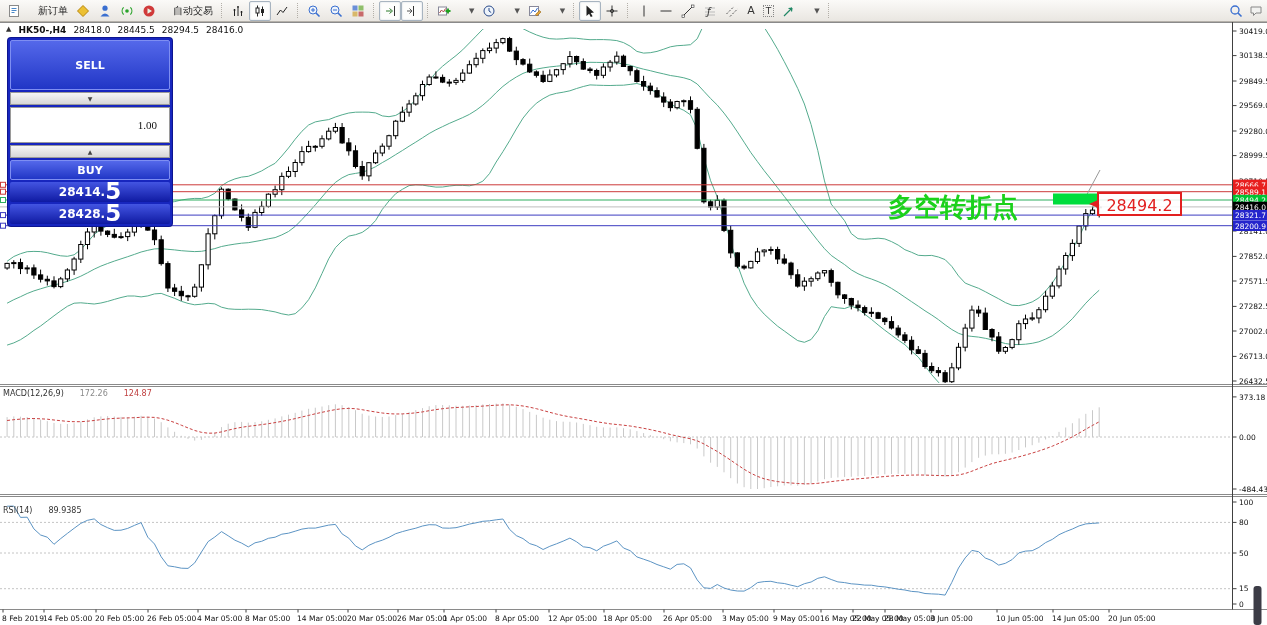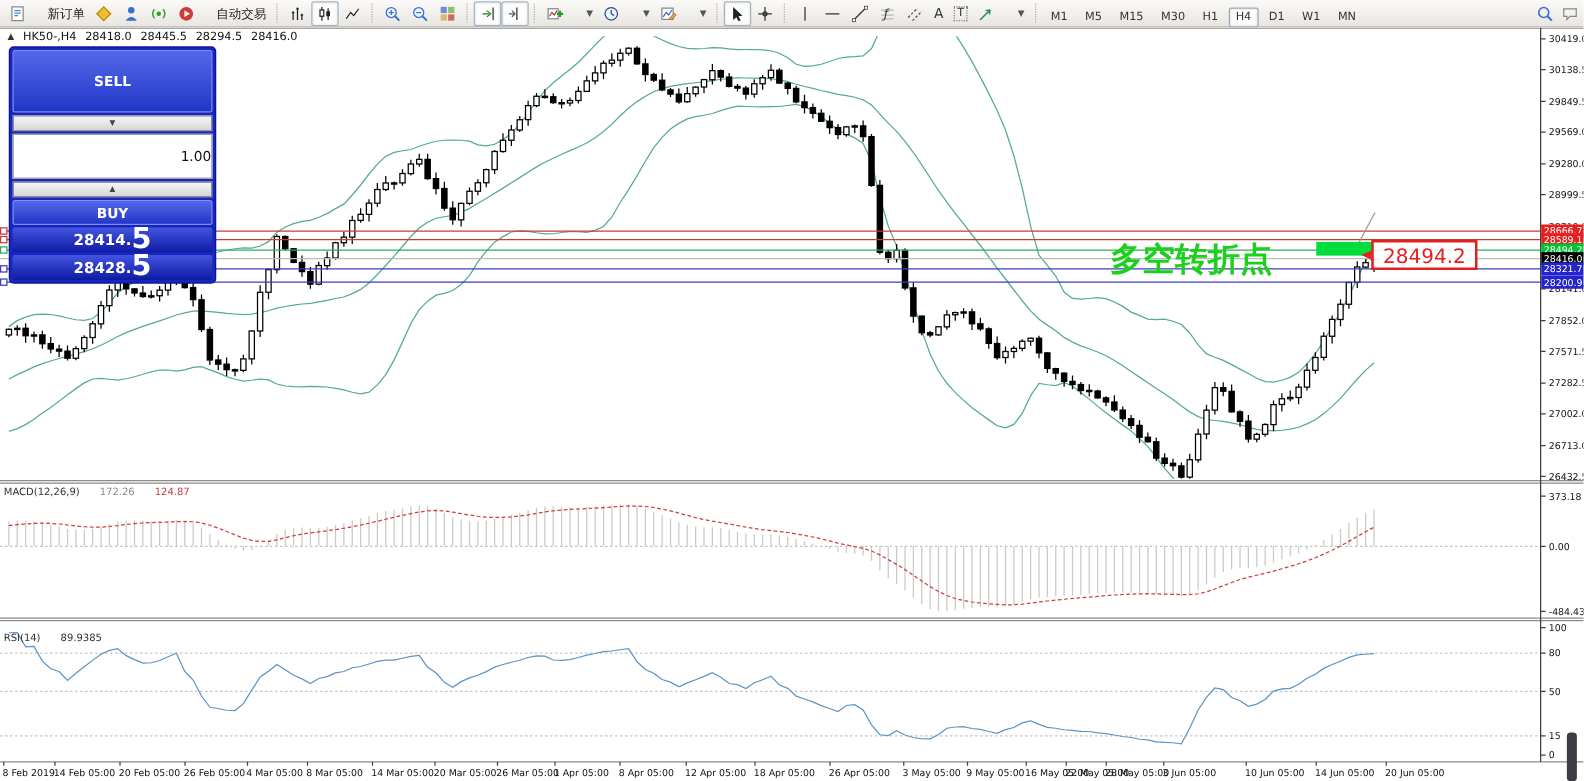--- a/index.html
+++ b/index.html
@@ -26,21 +26,21 @@
   
   .trade{position:absolute;left:8px;top:16px;width:164px;background:#1726be;border-radius:3px;padding:2px;
     box-sizing:border-box;z-index:6;box-shadow:0 0 0 1px #0d1590;}
   .trow{display:flex;gap:2px;flex-direction:column;}
   .sellbtn,.buybtn{flex:0 0 50px;height:20px;background:linear-gradient(#5468ea,#2136c6);color:#fff;font-size:11px;
     font-weight:bold;display:flex;align-items:center;justify-content:center;border-radius:2px;border:1px solid #7e8ef2;box-sizing:border-box;}
   .buybtn{flex:1 1 auto;text-align:right;}
   .step{flex:0 0 13px;height:20px;background:linear-gradient(#f6f6f6,#d7d7d7);border:1px solid #9a9a9a;font-size:6px;
     color:#444;display:flex;align-items:center;justify-content:center;box-sizing:border-box;}
   .vol{flex:0 0 36px;height:20px;background:#fff;font-size:11px;color:#111;display:flex;align-items:center;
-    justify-content:flex-end;padding-right:0;border:1px solid #9a9a9a;box-sizing:border-box;}
+    justify-content:flex-end;padding-right:12px;border:1px solid #9a9a9a;box-sizing:border-box;font-family:Liberation Serif, serif;}
   .prow{margin-top:2px;}
   .price{flex:1;height:25px;background:linear-gradient(#4355e2,#0f1aa2);color:#fff;display:flex;align-items:flex-end;
     justify-content:center;border-radius:2px;padding-bottom:1px;}
   .pmain{font-size:12px;font-weight:bold;line-height:1;margin-bottom:3px;}
   .pbig{font-size:23px;font-weight:bold;line-height:.82;}
 </style>
 </head>
 <body>
 
 <div class="toolbar">
@@ -202,37 +202,36 @@
   <span class="tbtn">
     <span style="font-size:9px;color:#333;border:1px dotted #888;padding:0 2px;">T</span>
   </span>
   <span class="tbtn">
     <svg class="ic" viewBox="0 0 14 14">
         <path d="M2 12 L10 4 M10 4 l-3.5 .5 M10 4 l-.5 3.5" stroke="#286" fill="none" stroke-width="1.2"></path>
       </svg>
     <span class="caret">▼</span>
   </span>
   <span class="sep"></span>
-  <span id="tf-group"><span class="tf">M1</span><span class="tf">M5</span><span class="tf">M15</span><span class="tf">M30</span><span class="tf">H1</span><span class="tf active">H4</span><span class="tf">D1</span><span class="tf">W1</span><span class="tf">MN</span></span>
   <div class="toolbar-right">
     <svg class="ic" viewBox="0 0 14 14">
         <circle cx="6" cy="6" r="4" fill="none" stroke="#3a6fd0" stroke-width="1.3"></circle>
         <path d="M9 9 L12.5 12.5" stroke="#3a6fd0" stroke-width="1.6"></path>
       </svg>
     <svg class="ic" viewBox="0 0 14 14">
         <path d="M2 3 h10 v6 h-5 l-2.5 2.5 V9 H2 Z" fill="#f2f2f0" stroke="#888"></path>
       </svg>
   </div>
 </div>
 
 <div class="workspace">
 
   <div class="chart-header">
     <span class="tri">▲</span>
-    <span style="font-weight:normal">HK50-,H4</span>
+    <span style="font-weight:bold">HK50-,H4</span>
     <span>28418.0</span>
     <span>28445.5</span>
     <span>28294.5</span>
     <span>28416.0</span>
   </div>
 
   <div class="trade">
     <div class="trow">
       <span class="sellbtn">SELL</span>
       <span class="step">▼</span>

